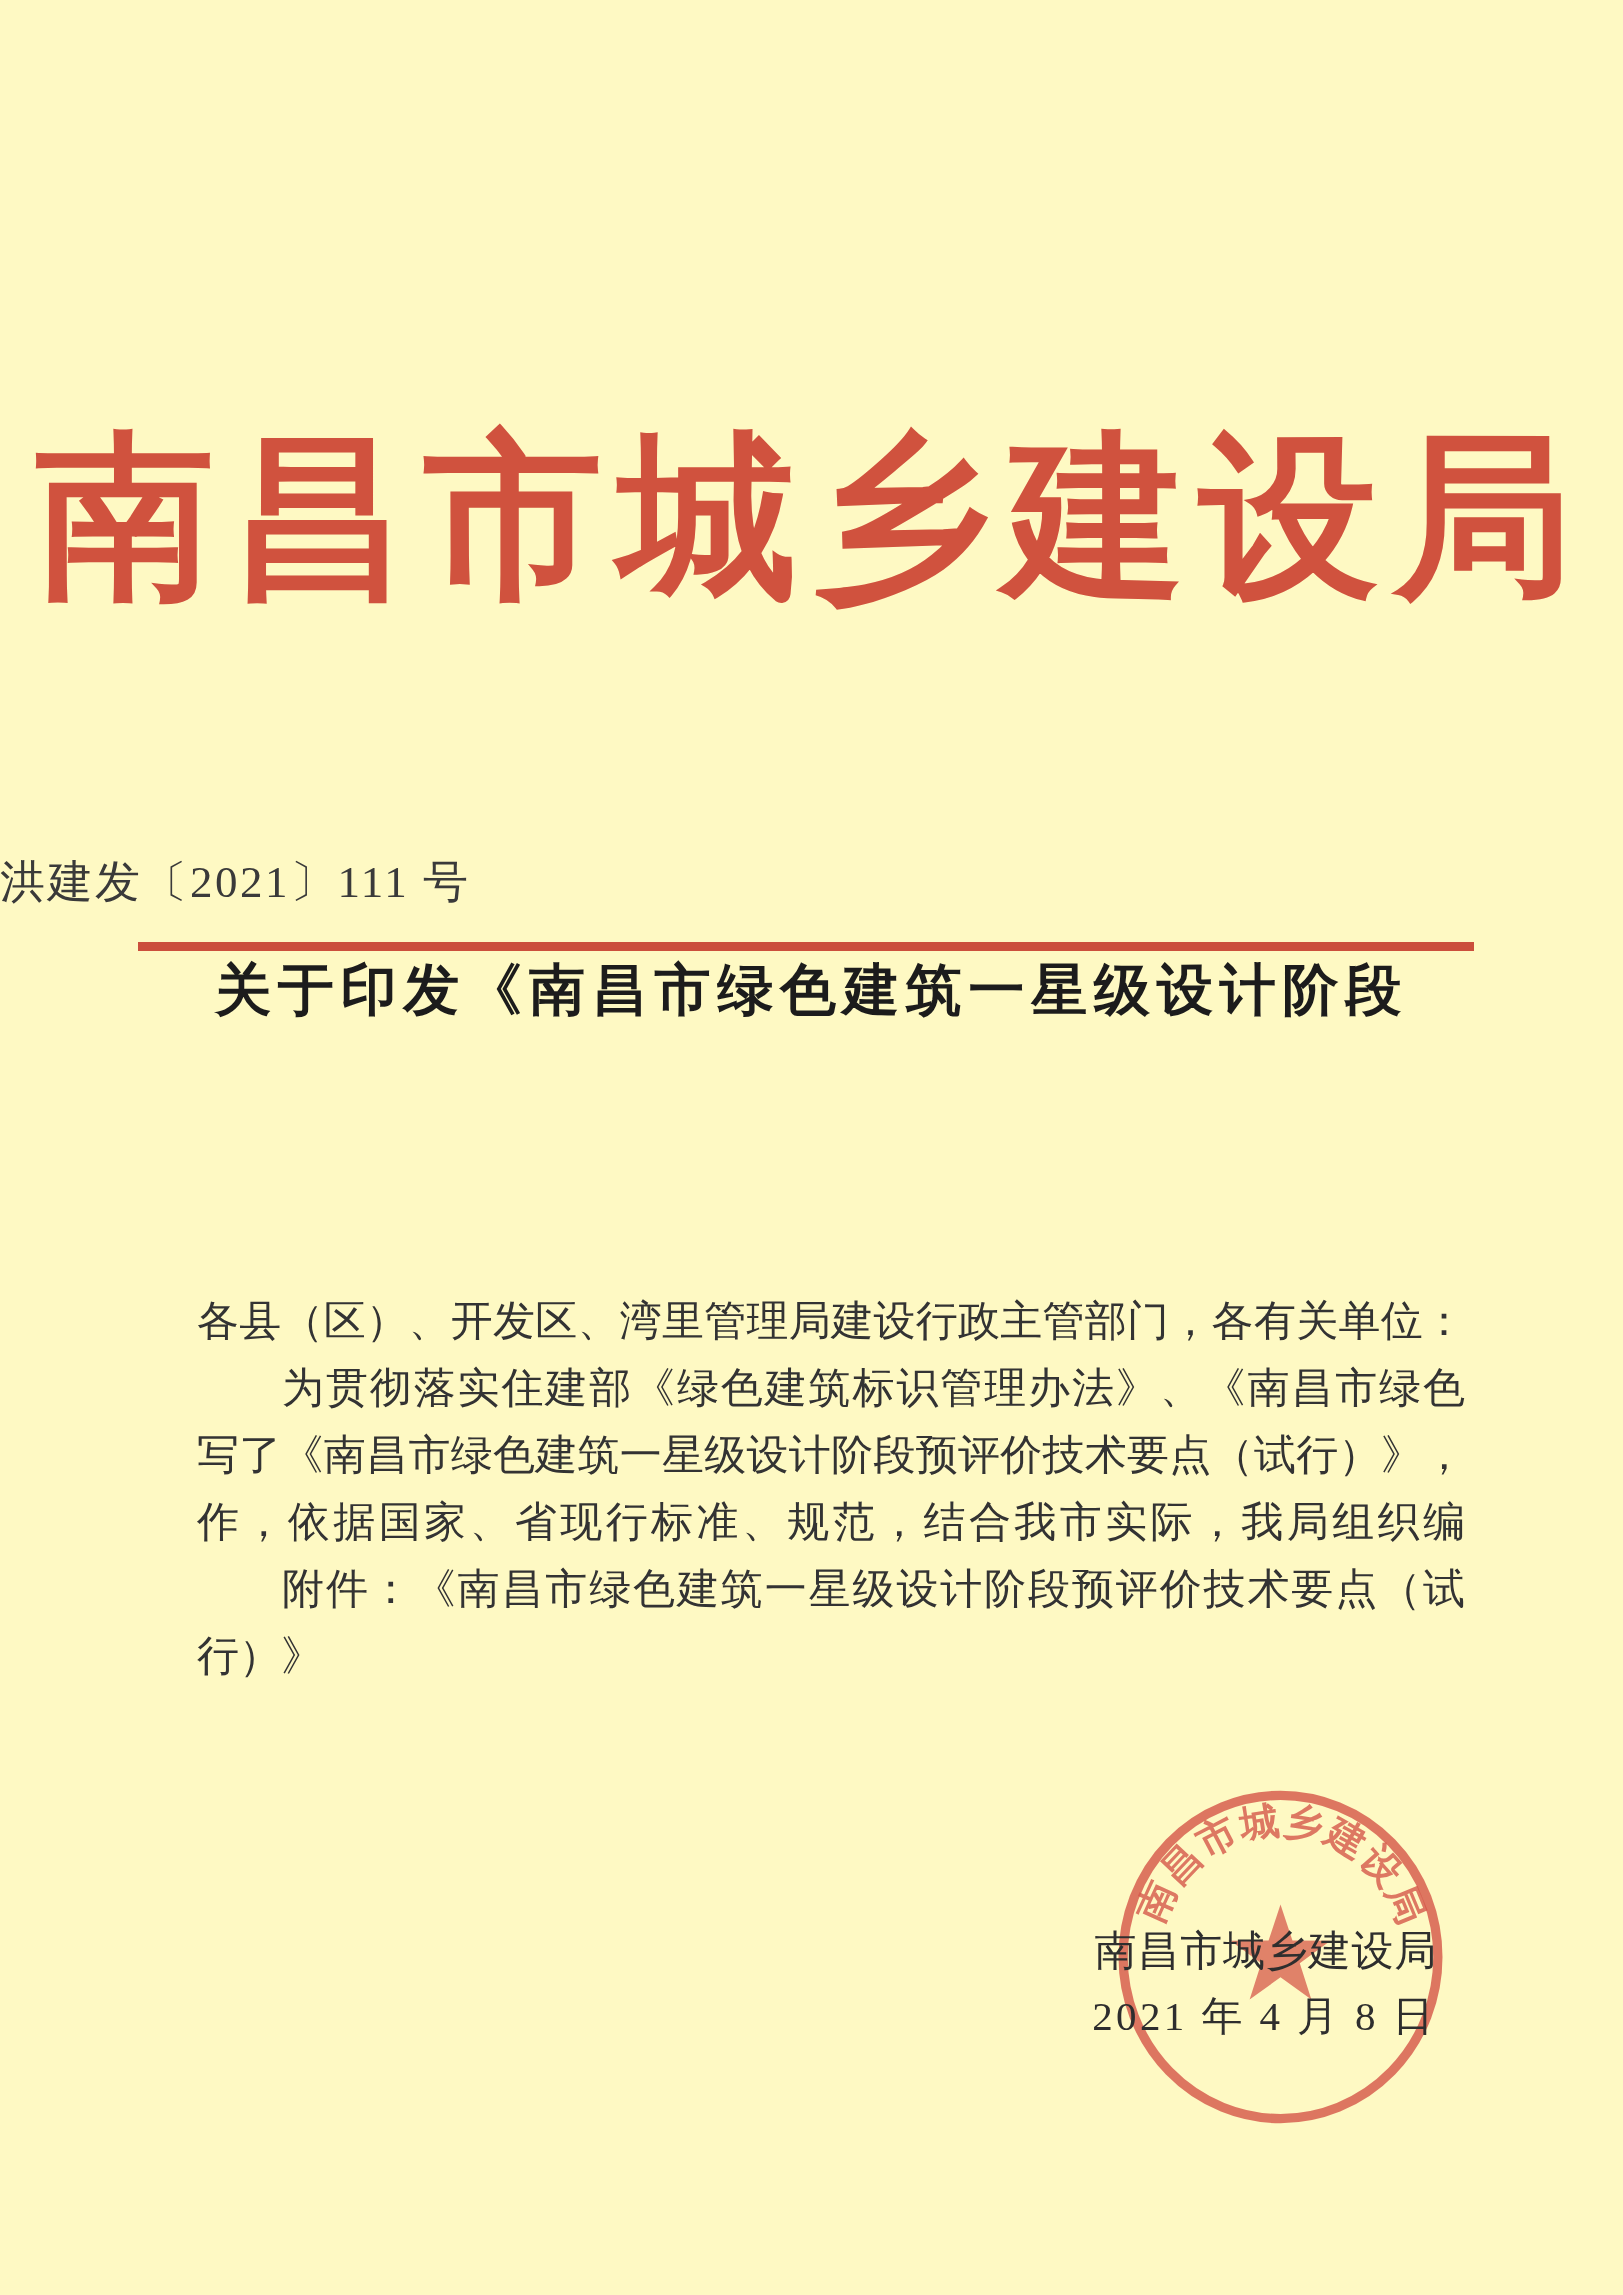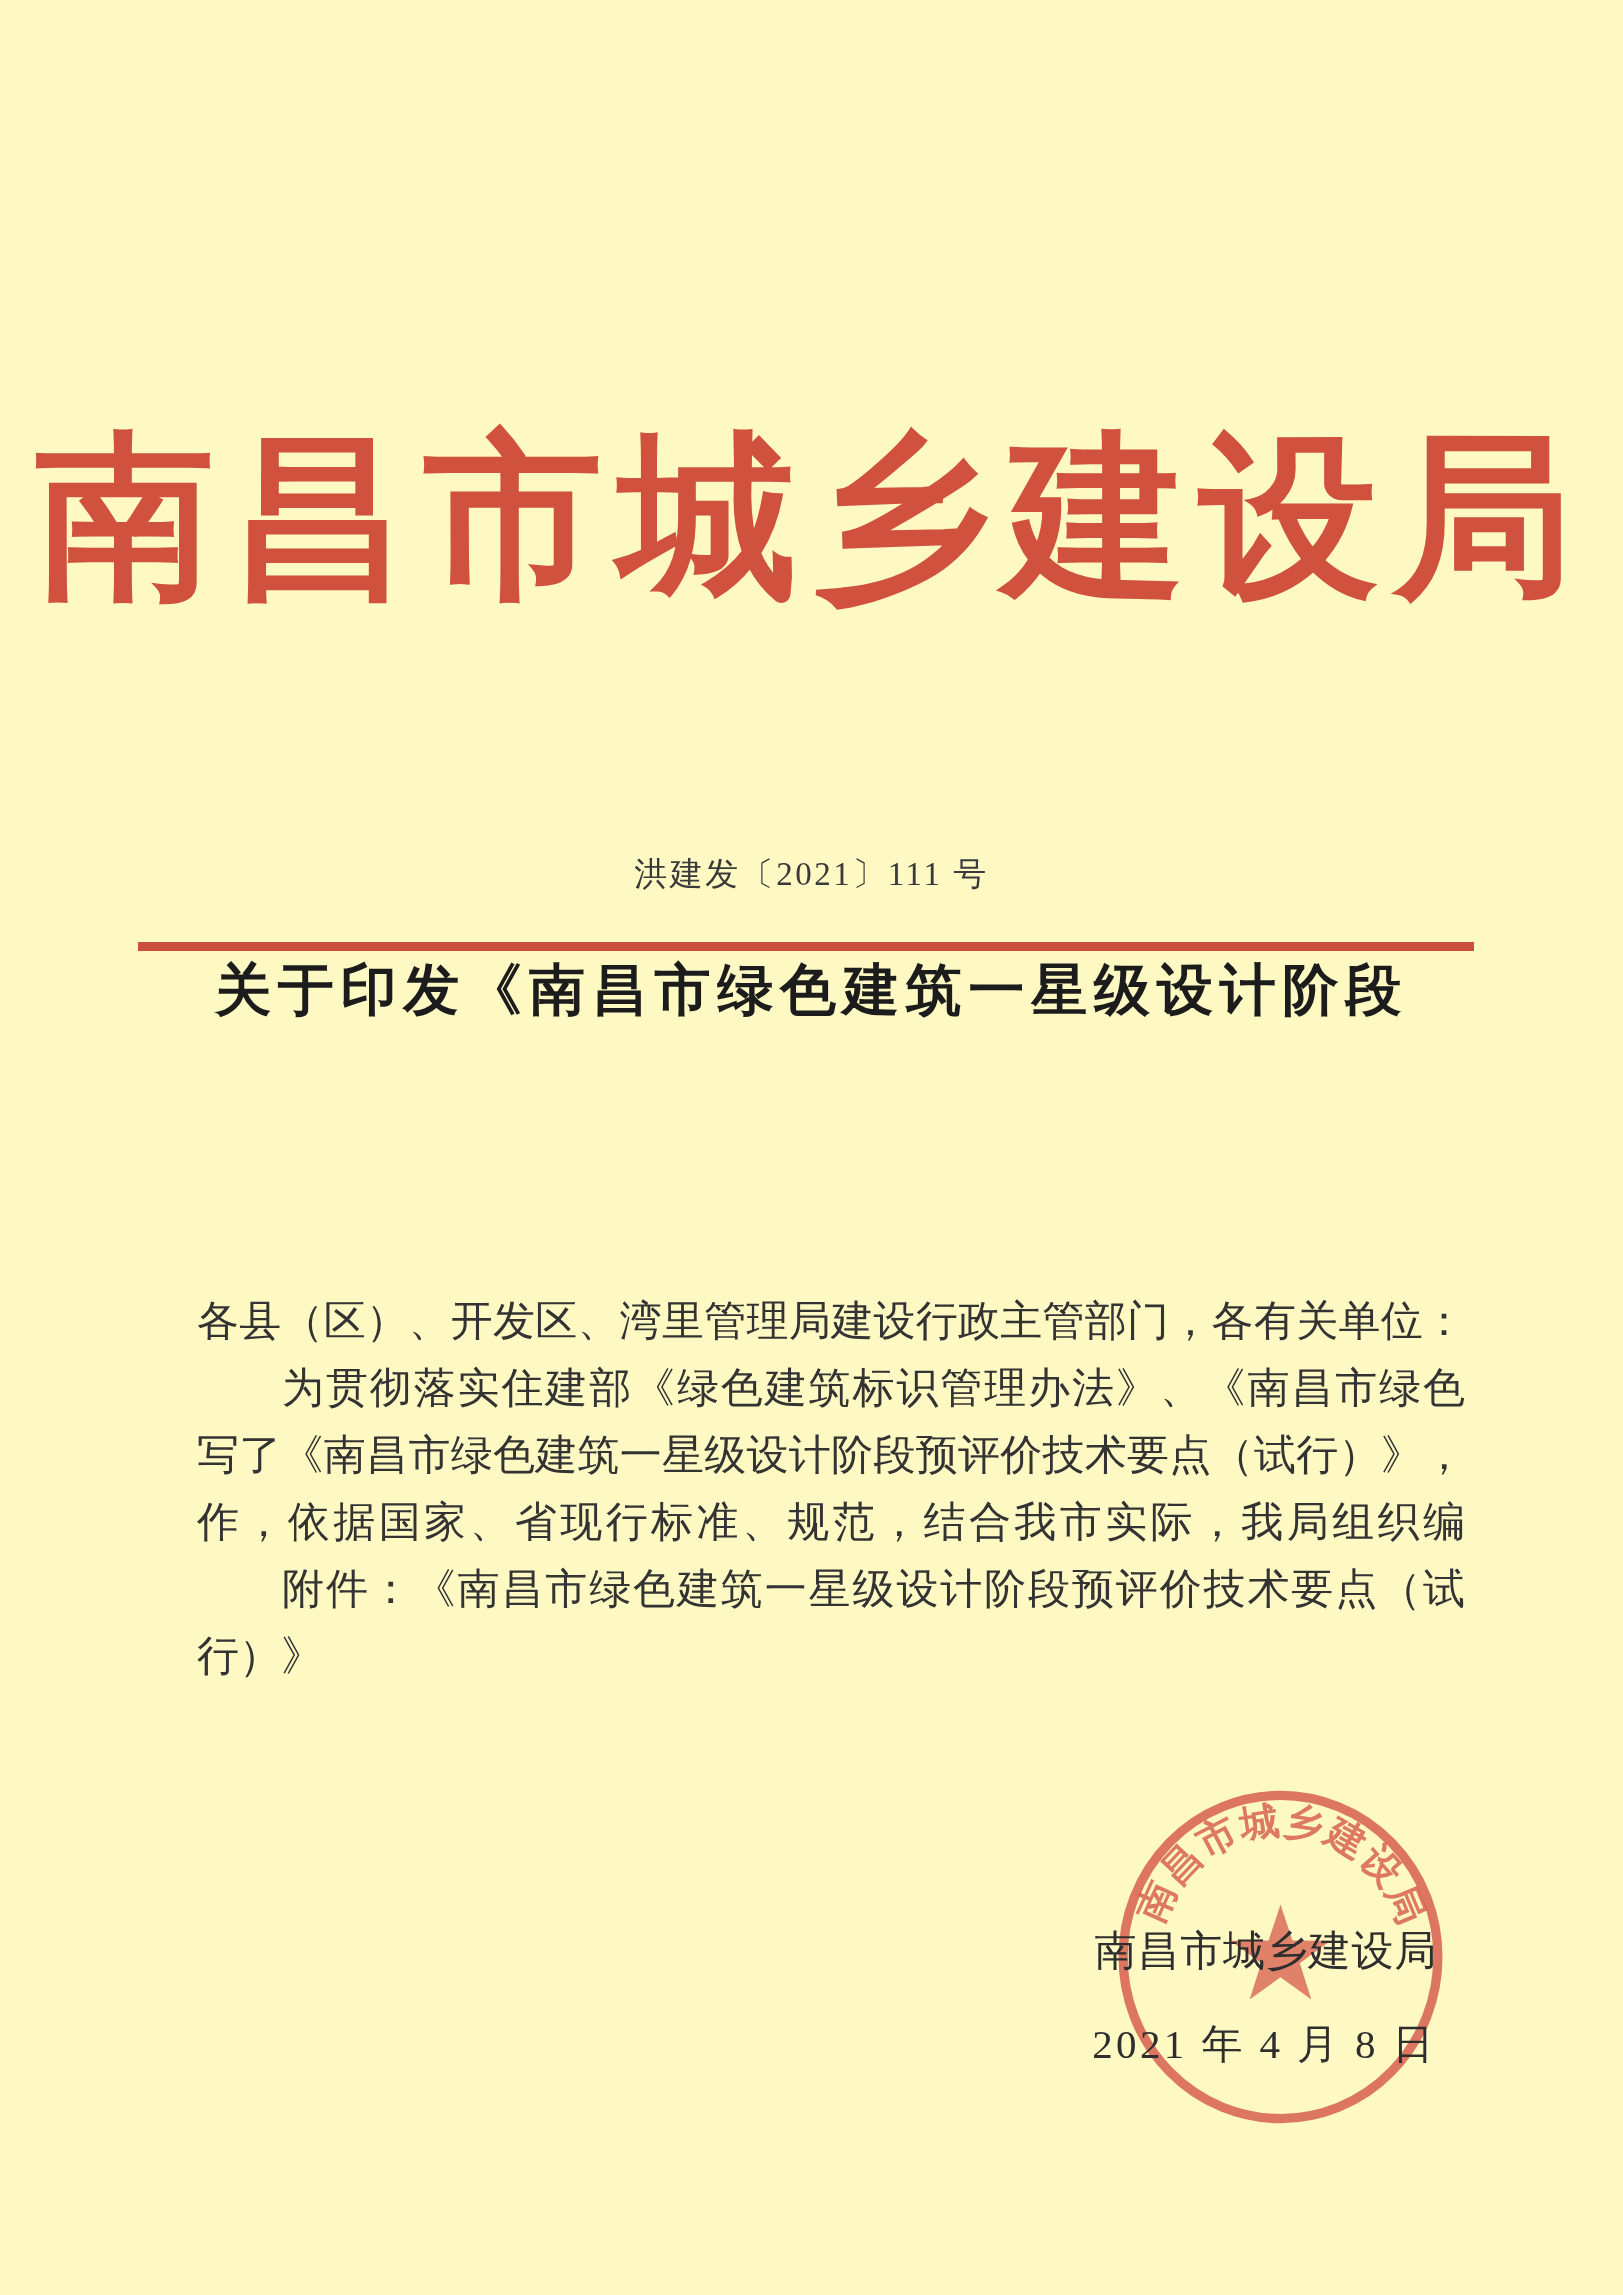--- a/index.html
+++ b/index.html
@@ -26,22 +26,22 @@
     line-height: 211px;
     white-space: nowrap;
   }
 
   
   .doc-number {
     position: absolute;
     top: 852px;
     left: 0;
     width: 100%;
-    text-align: center;
-    font-size: 33px;
+    text-align: left;
+    font-size: 45px;
     letter-spacing: 2.5px;
     color: #3a3a3a;
   }
 
   
   .red-rule {
     position: absolute;
     top: 942px;
     left: 138px;
     width: 1336px;
@@ -89,21 +89,21 @@
     text-align: right;
     color: #2e2e2e;
     z-index: 2;
   }
   .signature .agency-line {
     font-size: 42px;
     letter-spacing: 0.8px;
     line-height: 47px;
   }
   .signature .date-line {
-    margin-top: 46px;
+    margin-top: 18px;
     font-size: 41px;
     letter-spacing: 3.4px;
     line-height: 46px;
   }
 
   
   .seal {
     position: absolute;
     left: 1113px;
     top: 1786px;

